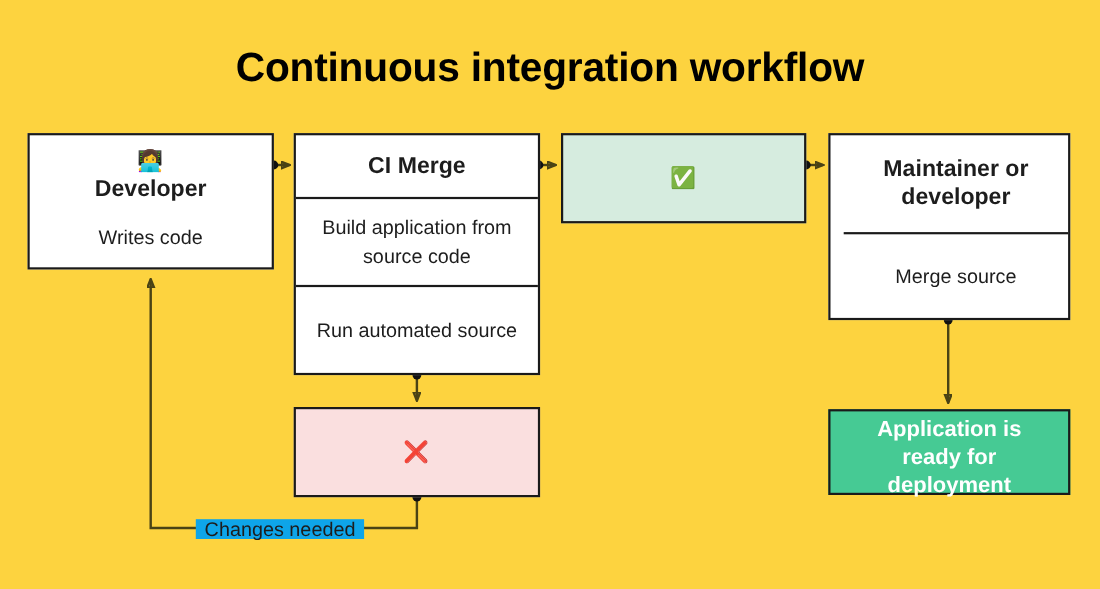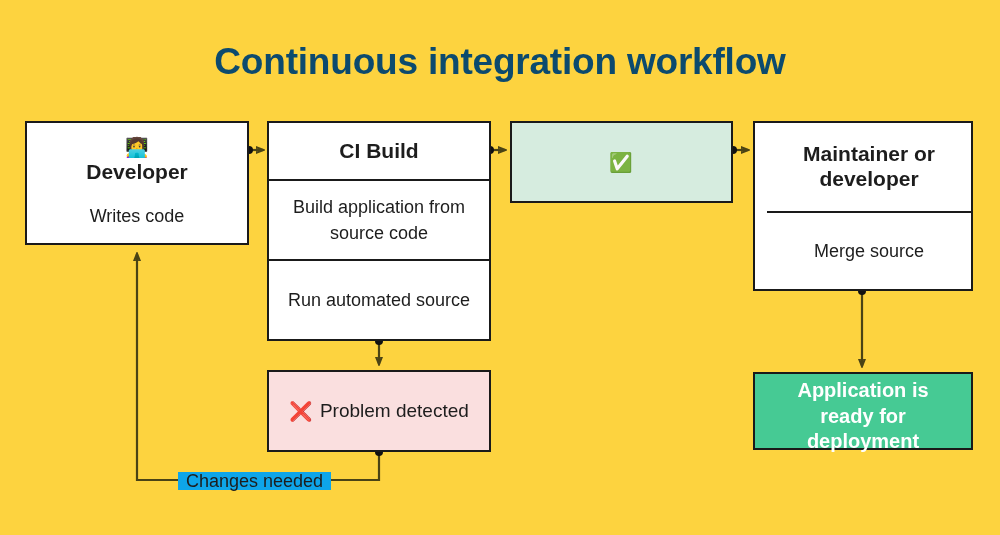--- a/index.html
+++ b/index.html
@@ -22,21 +22,21 @@
 
   
   .title {
     position: absolute;
     left: 0;
     top: 42px;
     width: 1000px;
     text-align: center;
     font-size: 37px;
     font-weight: bold;
-    color: #0c4a6e;
+    color: #000000;
     letter-spacing: -0.2px;
     line-height: 1.1;
   }
 
   
   .box {
     position: absolute;
     box-sizing: border-box;
     border: 2px solid #1a1a1a;
     background: #ffffff;
@@ -193,40 +193,39 @@
 
   <div class="box" style="left:25px; top:121px; width:224px; height:124px;">
     <div class="cell" style="flex:1;">
       <div class="emoji">👩‍💻</div>
       <div class="cell-head">Developer</div>
       <div class="sub">Writes code</div>
     </div>
   </div>
 
   <div class="box" style="left:267px; top:121px; width:224px; height:220px;">
-    <div class="cell cell-head" style="height:56px;">CI Build</div>
+    <div class="cell cell-head" style="height:56px;">CI Merge</div>
     <div class="cell cell-body" style="flex:1;">Build application from source code</div>
     <div class="cell cell-body" style="flex:1;">Run automated source</div>
   </div>
 
   <div class="box box-ok" style="left:510px; top:121px; width:223px; height:82px;">
     <div class="status-row">
       <span class="status-icon">✅</span>
     </div>
   </div>
 
   <div class="box" style="left:753px; top:121px; width:220px; height:170px;padding-left:12px;">
     <div class="cell cell-head" style="height:88px;">Maintainer or developer</div>
     <div class="cell cell-body" style="flex:1;">Merge source</div>
   </div>
 
   <div class="box box-problem" style="left:267px; top:370px; width:224px; height:82px;">
     <div class="status-row">
       <span class="status-icon">❌</span>
-      <span>Problem detected</span>
     </div>
   </div>
 
   <div class="box box-deploy" style="left:753px; top:372px; width:220px; height:78px;">
     <div class="deploy-text">Application is ready for deployment</div>
   </div>
 
   <div class="edge-label" style="left:178px; top:472px;">Changes needed</div>
 
 </div>

